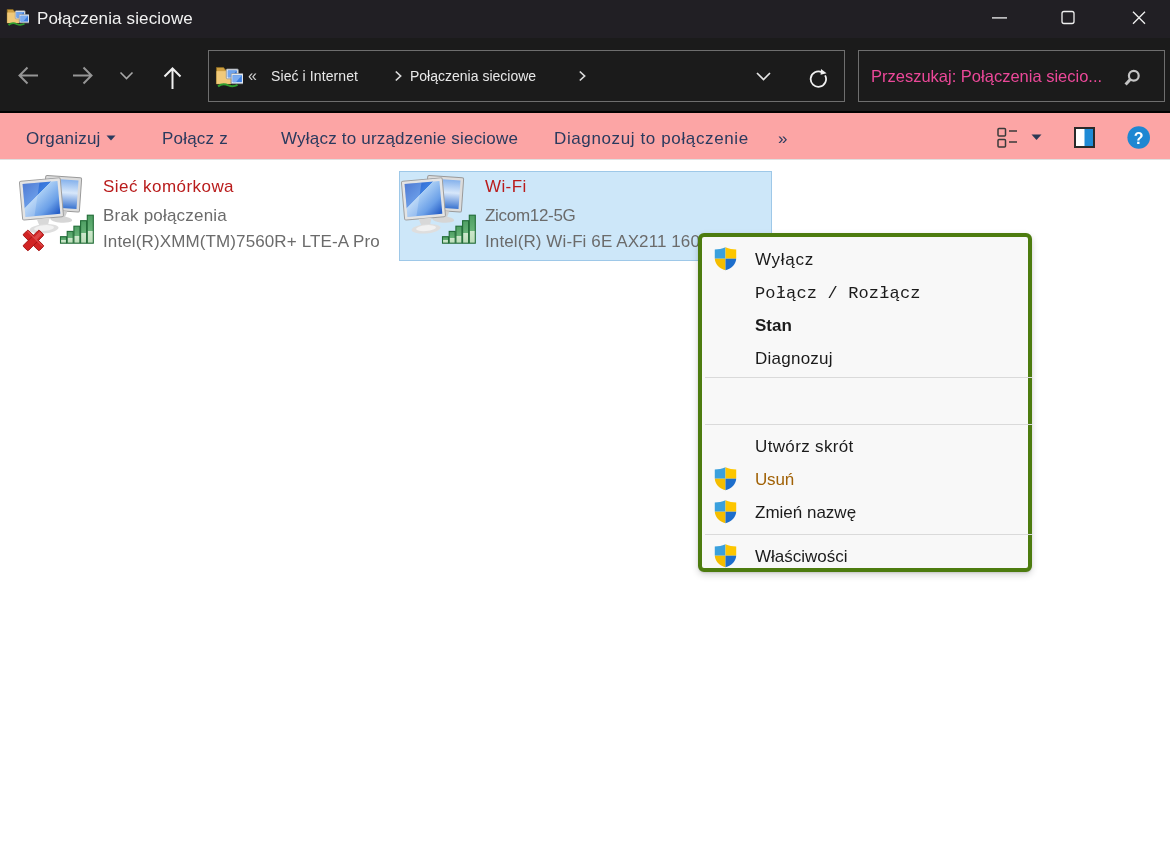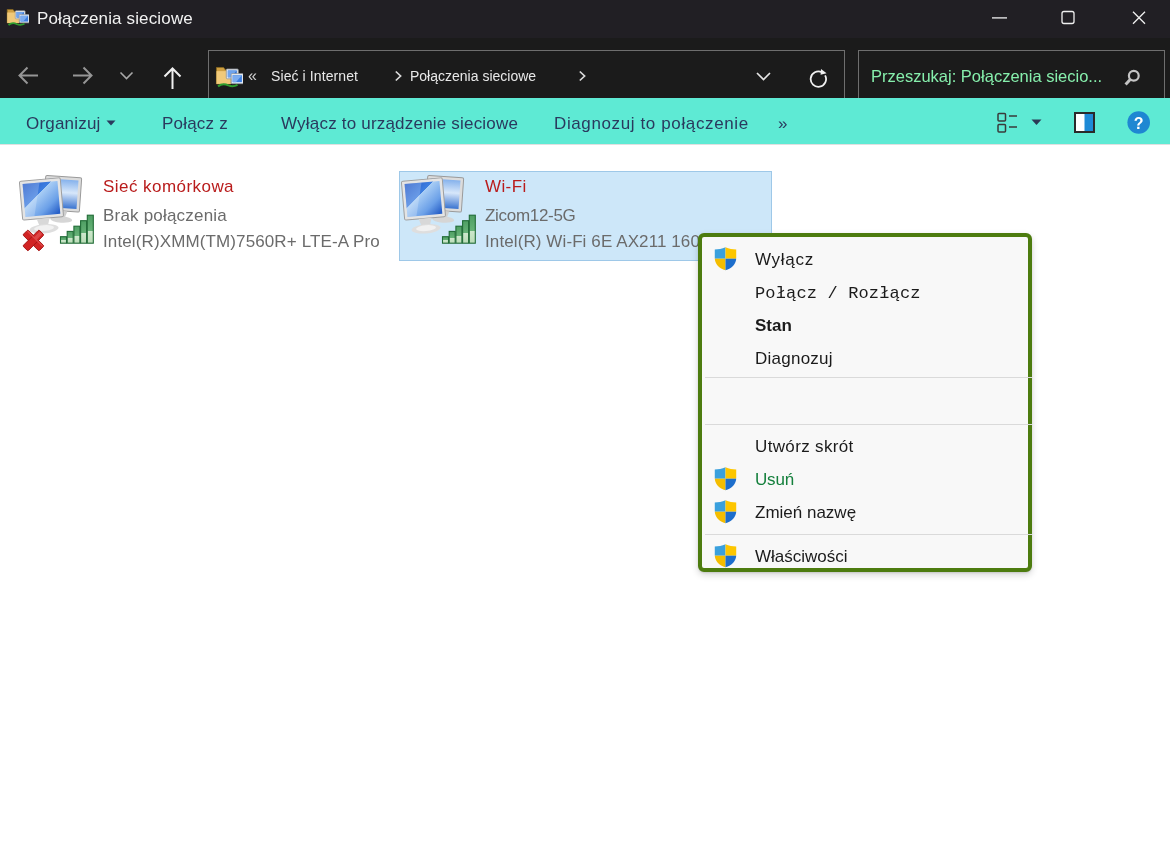--- a/index.html
+++ b/index.html
@@ -1,21 +1,21 @@
 <!DOCTYPE html>
 <html><head>
 <meta charset="utf-8">
 <style>
   * { margin:0; padding:0; box-sizing:border-box; }
   html,body { width:1170px; height:843px; overflow:hidden; background:#fff;
     font-family:"Liberation Sans", sans-serif; }
   .abs { position:absolute; }
   #titlebar { position:absolute; left:0; top:0; width:1170px; height:38px; background:#211f24; }
   #navrow { position:absolute; left:0; top:38px; width:1170px; height:75px; background:#1b1b1b; border-bottom:2px solid #010101; }
-  #cmdbar { position:absolute; left:0; top:98px; width:1170px; height:47px; background:#5eead4; border-bottom:1px solid #e0e0e0; }
+  #cmdbar { position:absolute; left:0; top:113px; width:1170px; height:47px; background:#fca5a5; border-bottom:1px solid #e0e0e0; }
   #content { position:absolute; left:0; top:163px; width:1170px; height:680px; background:#ffffff; }
   .field { position:absolute; top:12px; height:52px; border:1px solid #6e6e6e; }
   .crumb { position:absolute; top:0; height:50px; line-height:50px; color:#e8e8e8; font-size:14px; letter-spacing:0.1px; white-space:nowrap; }
   .cmdlink { color:#2a3a5e; font-size:17px; position:absolute; top:0; height:52px; line-height:52px; letter-spacing:0.2px; white-space:nowrap; }
   .itemtitle { position:absolute; font-size:17px; color:#b91c1c; height:24px; line-height:24px; white-space:nowrap; }
   .itemsub { position:absolute; font-size:17px; color:#6b6b6b; height:24px; line-height:24px; white-space:nowrap; }
   #menu { position:absolute; left:698px; top:233px; width:334px; height:339px;
      background:#f8f8f8; border:4px solid #4d7c0f; border-radius:6px;
      box-shadow:0 3px 7px rgba(0,0,0,0.16), 0 1px 2px rgba(0,0,0,0.10); }
   .mi { position:absolute; left:0; width:332px; height:33px; }
@@ -87,21 +87,21 @@
     <svg class="abs" style="left:546px;top:20px" width="17" height="12" viewBox="0 0 17 12">
         <path d="M2 2 L8.5 8.5 l6.5 -6.5" stroke="#e4e4e4" stroke-width="1.7" fill="none"></path>
       </svg>
     <svg class="abs" style="left:599px;top:17px" width="20" height="20" viewBox="0 0 20 20">
       <path d="M17.1 7.4 A 7.7 7.7 0 1 1 13.9 4.3" stroke="#f0f0f0" stroke-width="1.8" fill="none"></path>
       <path d="M13.0 1.1 L18.6 5.2 L12.6 6.8 Z" fill="#f0f0f0"></path>
     </svg>
   </div>
 
   <div class="field" style="left:858px; width:307px;">
-    <div class="abs" style="left:12px;top:0;height:50px;line-height:50px;color:#86efac;font-size:16.5px;white-space:nowrap;">Przeszukaj: Połączenia siecio...</div>
+    <div class="abs" style="left:12px;top:0;height:50px;line-height:50px;color:#ec4899;font-size:16.5px;white-space:nowrap;">Przeszukaj: Połączenia siecio...</div>
     <svg class="abs" style="left:264px;top:17px" width="20" height="21" viewBox="0 0 20 21">
       <circle cx="10.8" cy="7.8" r="4.9" stroke="#c4c4c4" stroke-width="2.2" fill="none"></circle>
       <path d="M7.2 11.6 L2.6 16.6" stroke="#c4c4c4" stroke-width="3"></path>
     </svg>
   </div>
 </div>
 
 <div id="cmdbar">
   <div class="cmdlink" style="left:26px;">Organizuj</div>
   <svg class="abs" style="left:106px;top:22px" width="10" height="6" viewBox="0 0 10 6">
@@ -269,21 +269,21 @@
             <path d="M12 1.2 C15 2.6 18.5 3.3 21.6 3.4 L21.6 11 C21.6 17.5 17.5 21.3 12 23.3 C6.5 21.3 2.4 17.5 2.4 11 L2.4 3.4 C5.5 3.3 9 2.6 12 1.2 Z"></path>
           </clipPath>
         </defs>
         <g clip-path="url(#sc2)">
           <rect x="0" y="0" width="12" height="12.2" fill="#3aa0dd"></rect>
           <rect x="12" y="0" width="12" height="12.2" fill="#fdc600"></rect>
           <rect x="0" y="12.2" width="12" height="12" fill="#f4bd00"></rect>
           <rect x="12" y="12.2" width="12" height="12" fill="#1d6ecc"></rect>
         </g>
       </svg>
-      <span class="txt" style="color:#15803d;letter-spacing:-0.2px;">Usuń</span>
+      <span class="txt" style="color:#a16207;letter-spacing:-0.2px;">Usuń</span>
     </div>
   <div class="mi" style="top:259px;">
       <svg class="shield" width="27" height="25" viewBox="0 0 24 24" preserveAspectRatio="none">
         <defs>
           <clipPath id="sc3">
             <path d="M12 1.2 C15 2.6 18.5 3.3 21.6 3.4 L21.6 11 C21.6 17.5 17.5 21.3 12 23.3 C6.5 21.3 2.4 17.5 2.4 11 L2.4 3.4 C5.5 3.3 9 2.6 12 1.2 Z"></path>
           </clipPath>
         </defs>
         <g clip-path="url(#sc3)">
           <rect x="0" y="0" width="12" height="12.2" fill="#3aa0dd"></rect>

